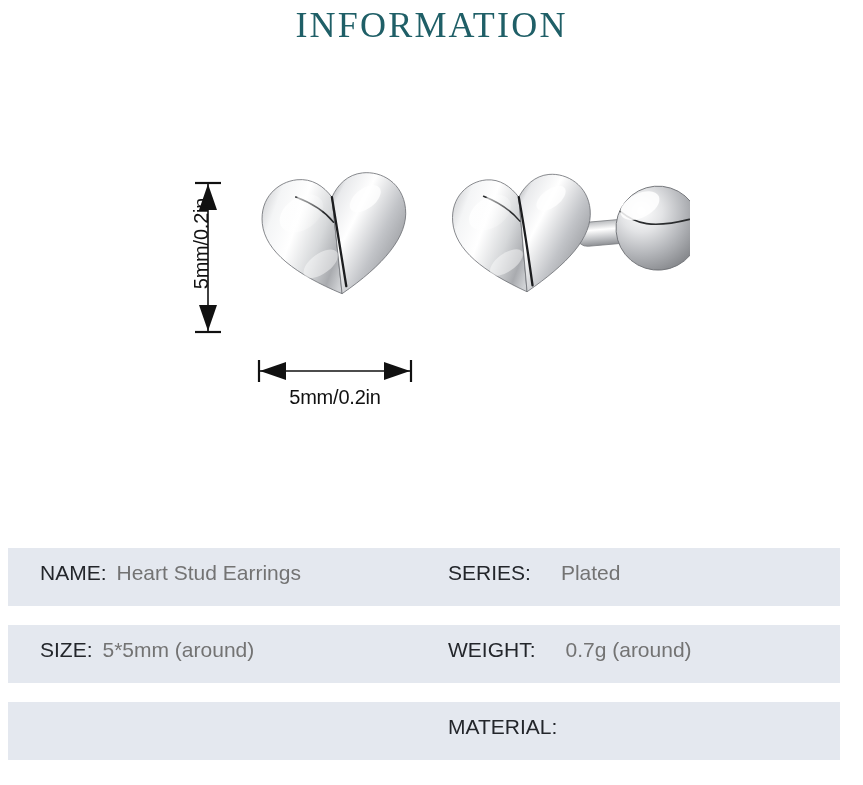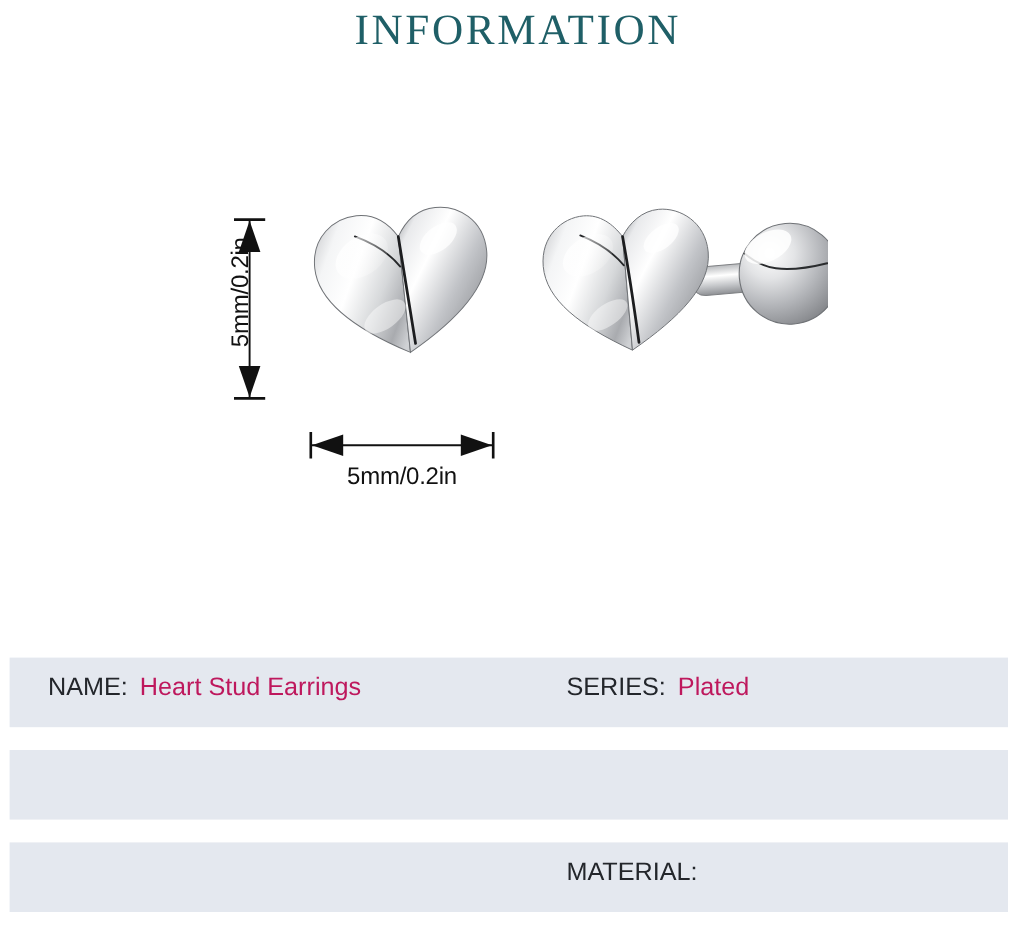--- a/index.html
+++ b/index.html
@@ -102,29 +102,29 @@
   }
   .spec-cell {
     position: absolute;
     top: 0;
     height: 50px;
     display: flex;
     align-items: center;
     white-space: nowrap;
   }
   .spec-cell.left  { left: 32px; }
-  .spec-cell.right { left: 464px; }
+  .spec-cell.right { left: 440px; gap: 20px; }
   .spec-label {
     font-size: 21px;
     color: #23262b;
     font-family: "Liberation Sans", sans-serif;
   }
   .spec-value {
     font-size: 21px;
-    color: #be185d;
+    color: #737373;
     margin-left: 10px;
     font-family: "Liberation Sans", sans-serif;
   }
 </style>
 </head>
 <body>
 
 <div class="page-title">INFORMATION</div>
 
 <div class="photo-area">
@@ -232,20 +232,28 @@
       <span class="spec-label">NAME:</span>
       <span class="spec-value">Heart Stud Earrings</span>
     </div>
     <div class="spec-cell right">
       <span class="spec-label">SERIES:</span>
       <span class="spec-value">Plated</span>
     </div>
   </div>
 
   <div class="spec-row">
+    <div class="spec-cell left">
+      <span class="spec-label">SIZE:</span>
+      <span class="spec-value">5*5mm (around)</span>
+    </div>
+    <div class="spec-cell right">
+      <span class="spec-label">WEIGHT:</span>
+      <span class="spec-value">0.7g (around)</span>
+    </div>
   </div>
 
   <div class="spec-row">
     <div class="spec-cell right">
       <span class="spec-label">MATERIAL:</span>
     </div>
   </div>
 
 </div>
 

